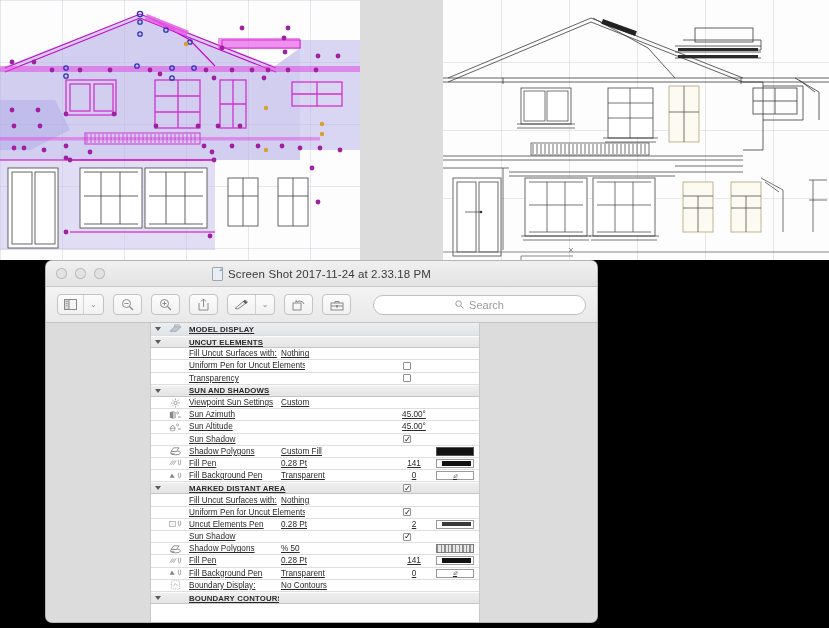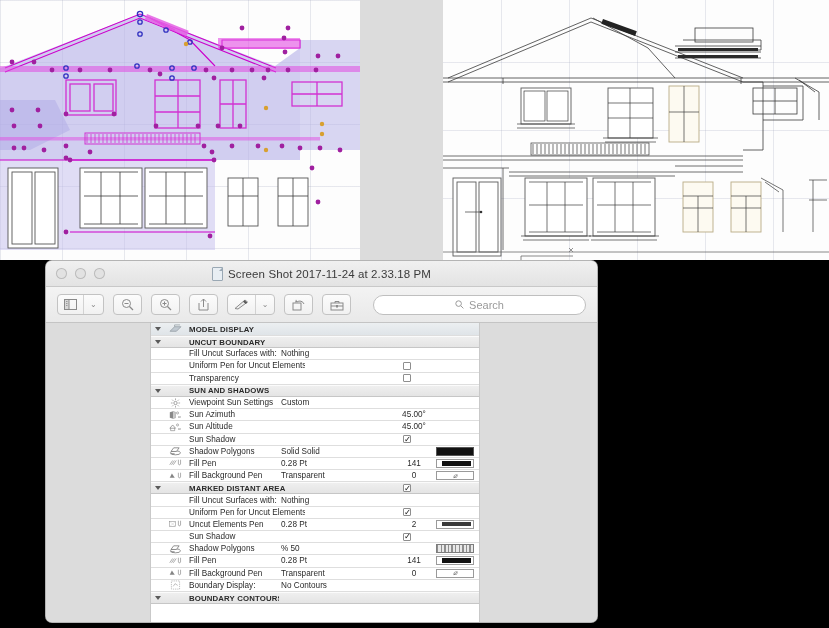--- a/index.html
+++ b/index.html
@@ -89,21 +89,21 @@
   }
 
   #win-body { height: calc(100% - 62px); background: #dcdcdc; display: flex; }
   #left-rail { width: 104px; background: #dcdcdc; flex: none; }
   #inspector { width: 330px; background: #fff; flex: none;
     border-left: 1px solid #c9c9c9; border-right: 1px solid #c9c9c9;
     font-size: 8.2px; color: #2a2a2a; overflow: hidden; }
   #right-rail { flex: 1; background: #dcdcdc; }
 
   .row { display: flex; align-items: center; height: 12.2px;
-         border-bottom: 1px solid #dedede; }
+         border-bottom: 1px solid #dedede; text-decoration: underline; }
   .row.hdr { background: linear-gradient(#efefef,#e4e4e4);
              border-bottom: 1px solid #c6c6c6; border-top: 1px solid #fbfbfb; }
   .row.title-row { background: linear-gradient(#eceff1,#dfe4e8); height: 13px; }
 
   .c-tri   { width: 13px; flex:none; display:flex; align-items:center; justify-content:center; }
   .c-icon  { width: 22px; flex:none; display:flex; align-items:center; justify-content:center; }
   .c-label { flex: 1; padding-left: 3px; overflow:hidden; white-space:nowrap; }
   .c-val   { width: 78px; flex:none; padding-left: 2px; white-space:nowrap; }
   .c-num   { width: 34px; flex:none; text-align:center;margin-left:40px; }
   .c-sw    { width: 48px; flex:none; display:flex; align-items:center; justify-content:center; }
@@ -464,21 +464,21 @@
               <div class="c-label bold">MODEL DISPLAY</div>
               <div class="c-val"></div>
               <div class="c-num"></div>
               <div class="c-sw"></div>
             </div>
             <div class="row hdr">
               <div class="c-tri">
                 <span class="tri"></span>
               </div>
               <div class="c-icon"></div>
-              <div class="c-label bold">UNCUT BOUNDARY</div>
+              <div class="c-label bold">UNCUT ELEMENTS</div>
               <div class="c-val"></div>
               <div class="c-num"></div>
               <div class="c-sw"></div>
             </div>
             <div class="row">
               <div class="c-tri"></div>
               <div class="c-icon"></div>
               <div class="c-label">Fill Uncut Surfaces with:</div>
               <div class="c-val">Nothing</div>
               <div class="c-num"></div>
@@ -570,21 +570,21 @@
             <div class="row">
               <div class="c-tri"></div>
               <div class="c-icon">
                 <svg class="mini" viewBox="0 0 14 11">
                   <ellipse cx="7" cy="7.5" rx="5.5" ry="2.2" fill="none" stroke="#4a4a4a" stroke-width=".8"></ellipse>
                   <path d="M2,6 L5,2 L11,2 L8,6 Z" fill="#fff" stroke="#4a4a4a" stroke-width=".8"></path>
                   <path d="M1.5,8.5 L6,8.5" stroke="#4a4a4a" stroke-width=".8"></path>
                 </svg>
               </div>
               <div class="c-label">Shadow Polygons</div>
-              <div class="c-val">Solid Solid</div>
+              <div class="c-val">Custom Fill</div>
               <div class="c-num"></div>
               <div class="c-sw">
                 <div class="sw solid"></div>
               </div>
             </div>
             <div class="row">
               <div class="c-tri"></div>
               <div class="c-icon">
                 <svg class="mini" viewBox="0 0 18 11">
                   <path d="M1,8 L5,2 M3.5,8 L7.5,2 M6,8 L10,2" stroke="#555" stroke-width=".8"></path>

